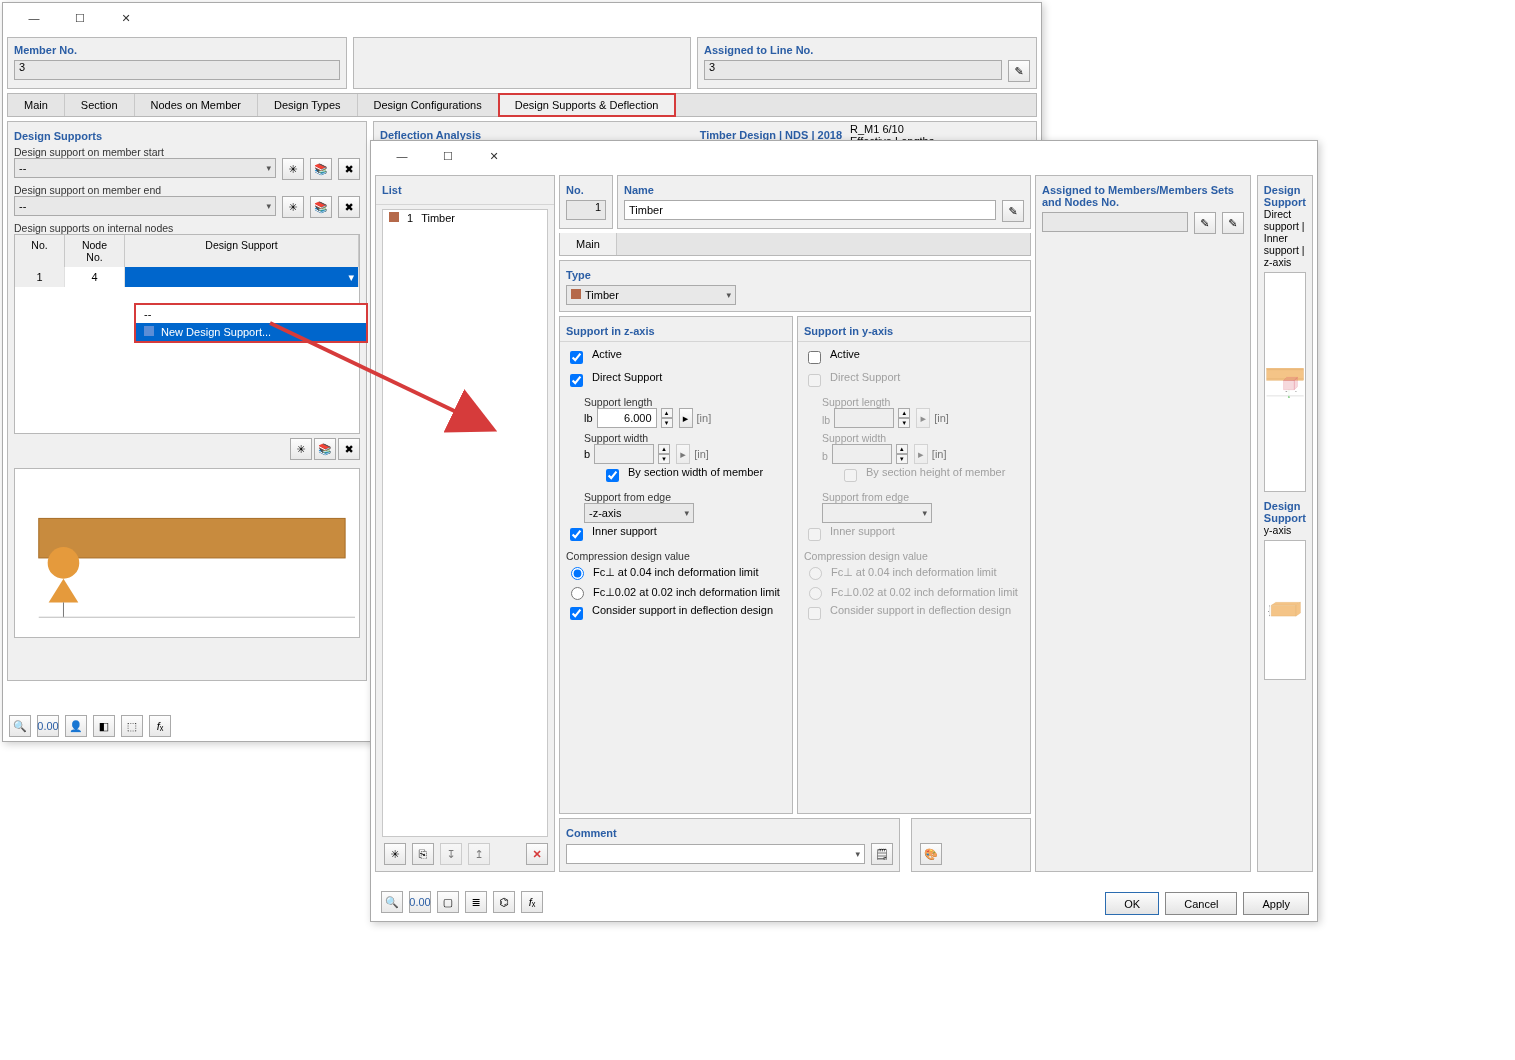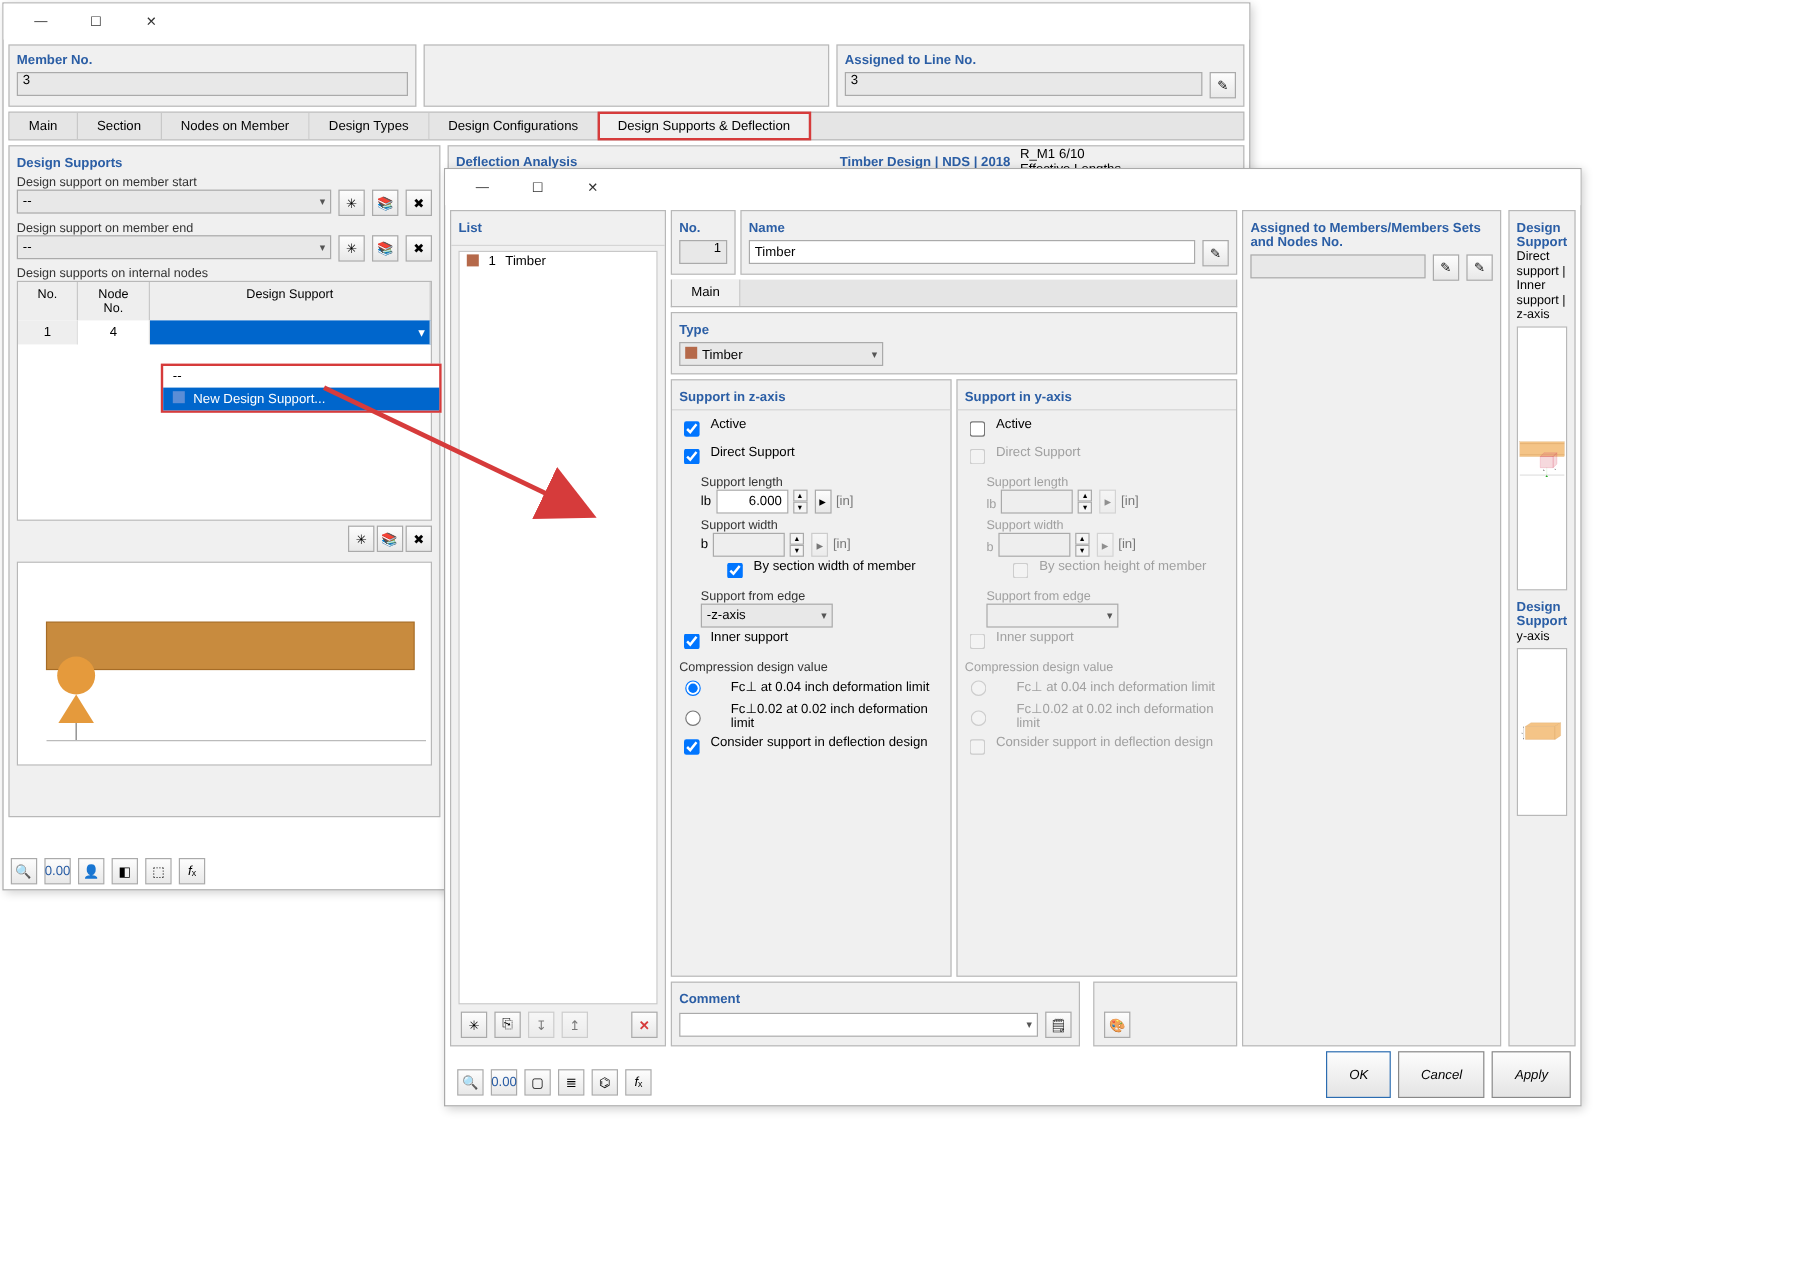--- a/index.html
+++ b/index.html
@@ -38,29 +38,29 @@
 .tbl .row { display: flex; }
 .tbl .row > div { border-right: 1px solid #e0e0e0; padding: 2px 4px; height: 20px; display: flex; align-items: center; }
 
 .dropdown-pop { position: absolute; border: 2px solid #d63b3b; background: #fff; z-index: 5; }
 .dropdown-pop .opt { padding: 3px 8px; cursor: pointer; }
 .dropdown-pop .opt.sel { background: #0066cc; color: #fff; }
 
 .arrow { position: absolute; z-index: 6; }
 
 .bottombar { position: absolute; bottom: 4px; left: 4px; display: flex; gap: 4px; }
-.btn { height: 39px; padding: 0 18px; border: 1px solid #888; background: linear-gradient(#fdfdfd,#e4e4e4); cursor: pointer; font-style: italic; }
+.btn { height: 23px; padding: 0 18px; border: 1px solid #888; background: linear-gradient(#fdfdfd,#e4e4e4); cursor: pointer; }
 .btn.primary { border: 1px solid #2b6cb0; }
 
 .dialog-btns { position: absolute; bottom: 6px; right: 8px; display: flex; gap: 6px; }
 
 .chk { display: flex; align-items: flex-start; gap: 6px; padding: 2px 0; }
 .chk input { width: 13px; height: 13px; }
 .chk.dis { color: #a0a0a0; }
-.rad { display: flex; align-items: center; gap: 22px; padding: 2px 0; }
+.rad { display: flex; align-items: center; gap: 6px; padding: 2px 0; }
 .rad input { width: 13px; height: 13px; }
 .sublabel { font-size: 10.5px; color: #333; margin-top: 4px; }
 .sublabel.dim { color: #a0a0a0; }
 
 .numspin { display: flex; align-items: center; gap: 4px; }
 .numspin .box { width: 60px; height: 20px; border: 1px solid #aaa; background: #fff; text-align: right; padding: 0 4px; display: flex; align-items: center; justify-content: flex-end; }
 .numspin .box.dis { background: #eee; color: #aaa; }
 .numspin .spin { display: flex; flex-direction: column; }
 .numspin .spin div { width: 12px; height: 10px; border: 1px solid #aaa; font-size: 7px; display: flex; align-items: center; justify-content: center; background: #f5f5f5; cursor: pointer; }
 .numspin .unit { color: #777; }

